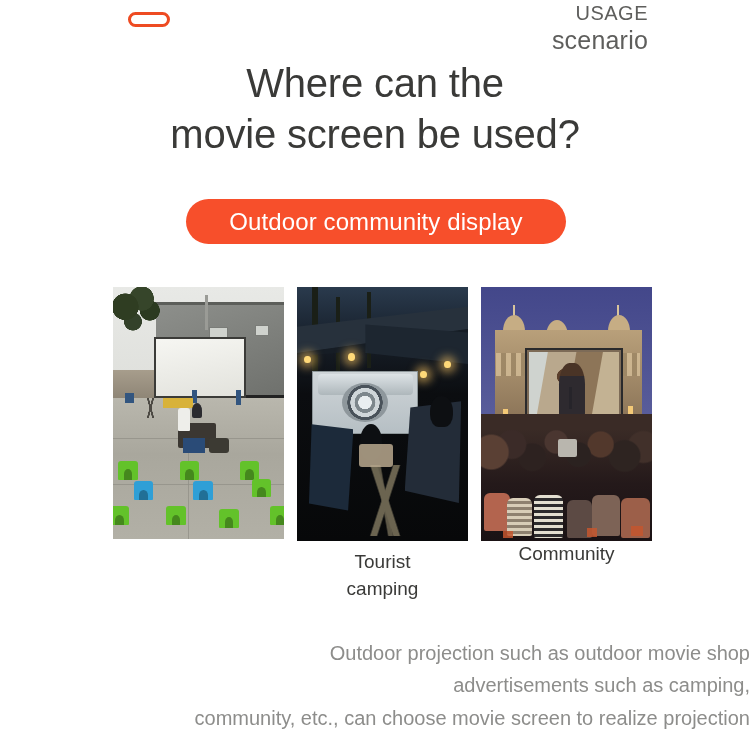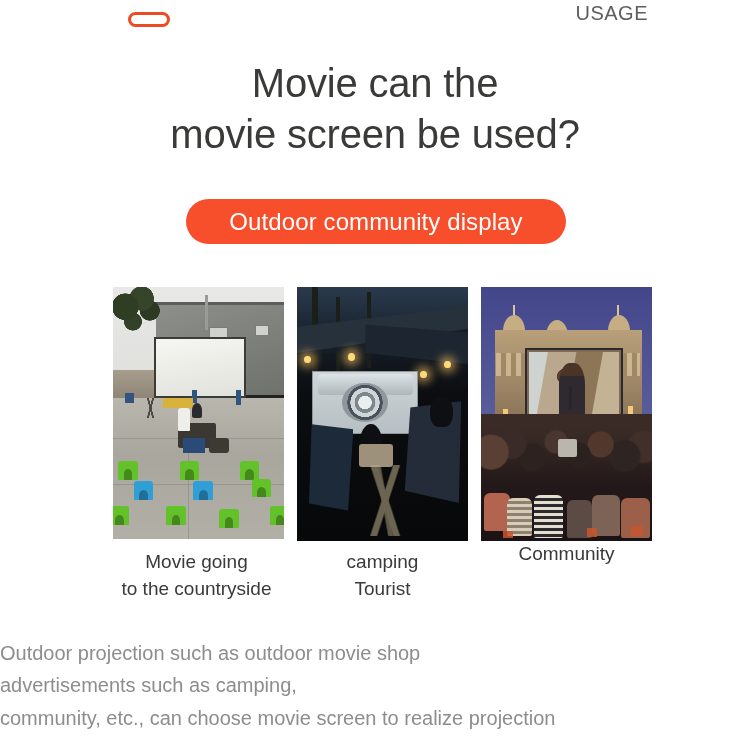--- a/index.html
+++ b/index.html
@@ -254,39 +254,40 @@
     font-size:19px;
     line-height:1.42;
   }
   .caption.c1 { left:-2px; }
   .caption.c2 { left:184px; }
   .caption.c3 { left:368px; top:-8px; }
 
   
   .footer {
     position:absolute; left:0; top:637px; width:750px;
-    text-align:left;
+    text-align:right;
     color:#8D8D8B;
     font-size:20px;
     line-height:1.62;
   }
 </style>
 </head>
 <body>
 
 <div class="page">
 
   <div class="pill-mark"></div>
 
   <div class="usage-block">
     <div class="usage-top">USAGE</div>
+    <div class="usage-sub">scenario</div>
   </div>
 
   <div class="headline">
-    <div>Movie can the</div>
+    <div>Where can the</div>
     <div>movie screen be used?</div>
   </div>
 
   <div class="cta">
     <span>Outdoor community display</span>
   </div>
 
   <div class="photo-row">
 
     <div class="photo p1">
@@ -400,27 +401,23 @@
           <div class="stoolbit sb1"></div>
           <div class="stoolbit sb2"></div>
           <div class="stoolbit sb3"></div>
         </div>
         <div class="projector"></div>
       </div>
     </div>
   </div>
 
   <div class="captions">
-    <div class="caption c1">
-      <div>Movie going</div>
-      <div>to the countryside</div>
-    </div>
     <div class="caption c2">
+      <div>Tourist</div>
       <div>camping</div>
-      <div>Tourist</div>
     </div>
     <div class="caption c3">
       <div>Community</div>
     </div>
   </div>
 
   <div class="footer">
     <div>Outdoor projection such as outdoor movie shop</div>
     <div>advertisements such as camping,</div>
     <div>community, etc., can choose movie screen to realize projection</div>

